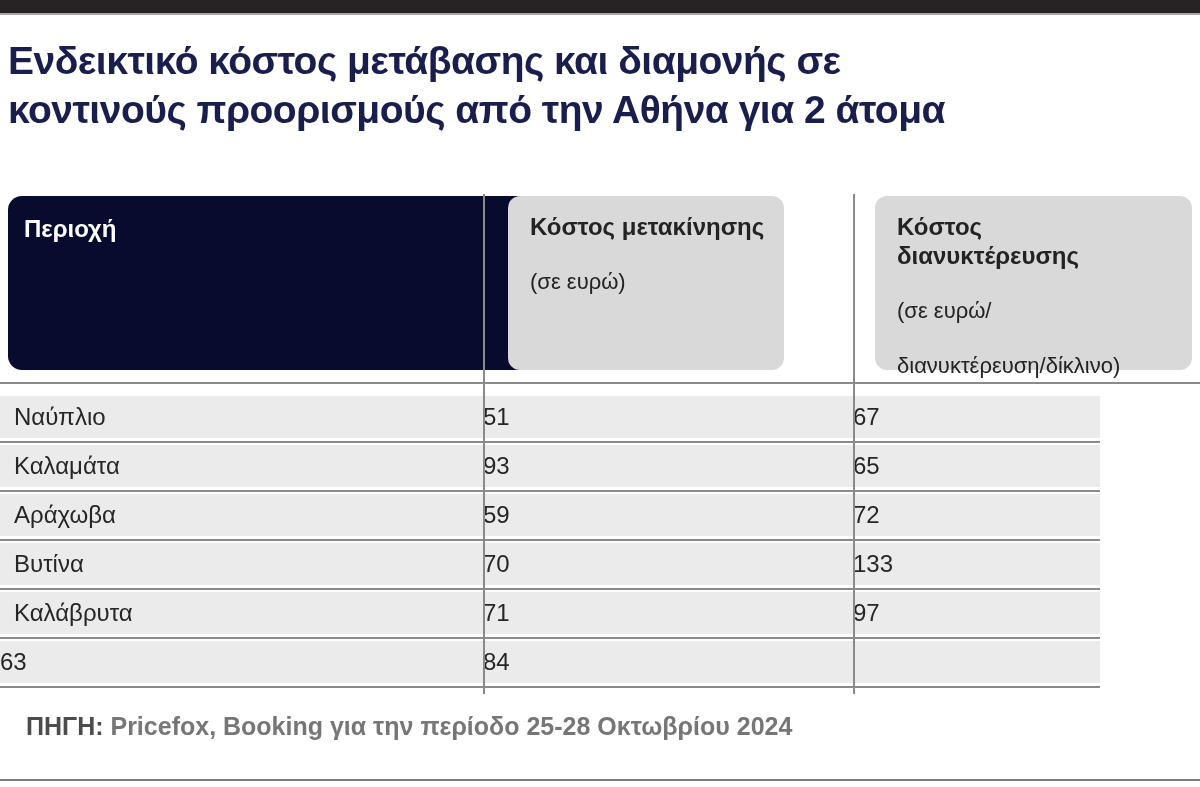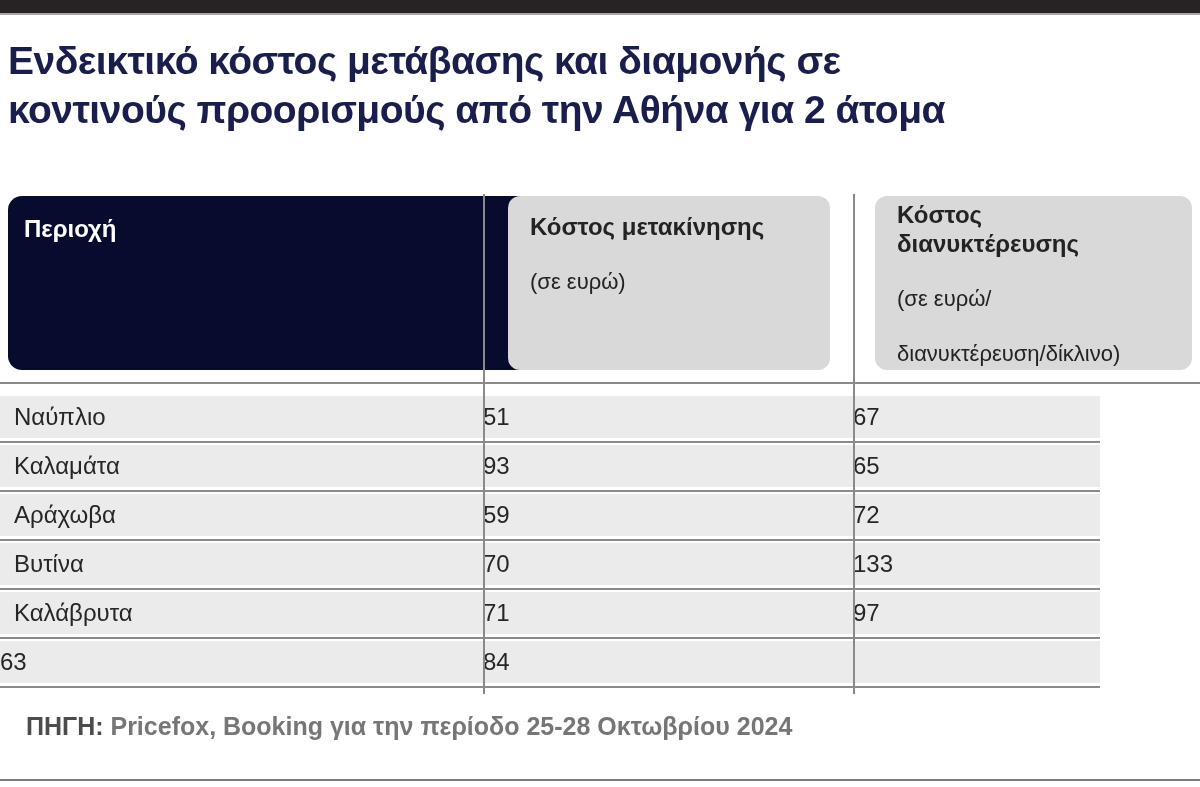--- a/index.html
+++ b/index.html
@@ -14,22 +14,22 @@
     position:absolute;left:8px;top:36px;width:1180px;
     font-size:39px;line-height:49px;font-weight:700;color:var(--title,#1a1e4c);
     letter-spacing:-0.5px;
   }
   .tbl{position:absolute;left:0;top:194px;width:1200px;height:500px;}
   .vdiv{position:absolute;top:0;width:2px;height:500px;background:var(--line_gray,#8a8a8a);z-index:3;}
   .vdiv.v1{left:483px;}
   .vdiv.v2{left:853px;}
   .hbox{position:absolute;top:2px;height:174px;box-sizing:border-box;border-radius:12px;}
   .hbox.navy{left:8px;width:527px;background:var(--navy_box,#070b2d);border-radius:14px;padding:18px 10px 0 16px;}
-  .hbox.g2{left:508px;width:322px;background:var(--header_box_bg,#d9d9d9);padding:16px 8px 0 22px;}
-  .hbox.g3{left:875px;width:317px;background:var(--header_box_bg,#d9d9d9);padding:4px 6px 0 22px;}
+  .hbox.g2{left:508px;width:276px;background:var(--header_box_bg,#d9d9d9);padding:16px 8px 0 22px;}
+  .hbox.g3{left:875px;width:317px;background:var(--header_box_bg,#d9d9d9);padding:16px 6px 0 22px;}
   .hbox .hlabel{font-size:24px;line-height:29px;font-weight:700;color:var(--header_text,#232323);}
   .hbox.navy .hlabel{color:#ffffff;}
   .hbox .hunit{font-size:22px;line-height:28px;font-weight:400;color:var(--header_text,#232323);margin-top:27px;}
   .hline{position:absolute;left:0;top:188px;width:1200px;height:2px;background:var(--line_gray,#8a8a8a);}
   .rows{position:absolute;left:0;top:202px;width:1100px;}
   .row{
     height:42px;background:var(--row_bg,#ebebeb);
     display:grid;grid-template-columns:483px 370px 347px;align-items:center;
     font-size:24px;color:var(--row_text,#262626);
   }

